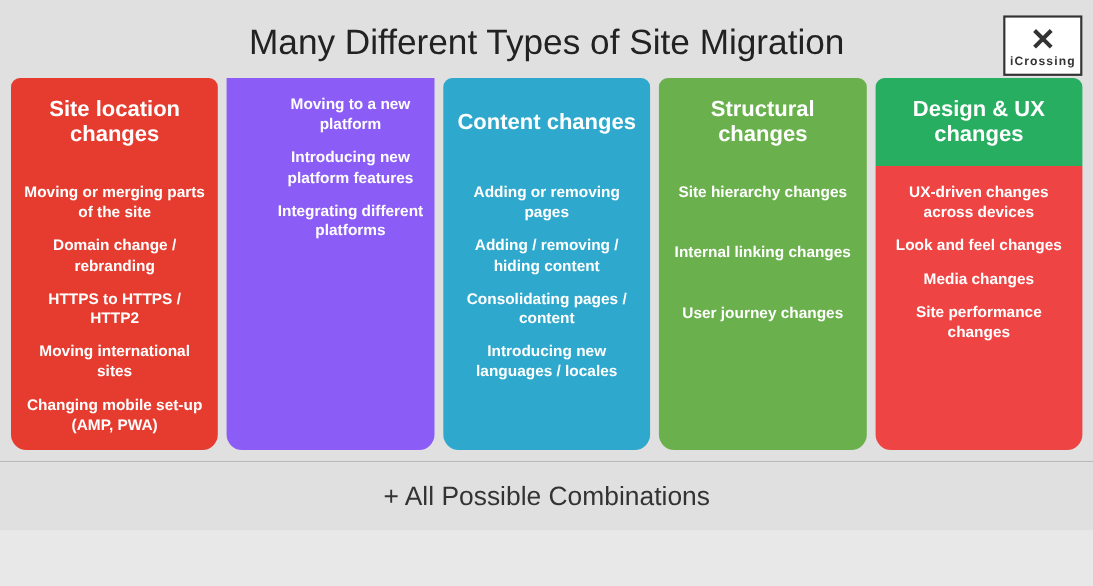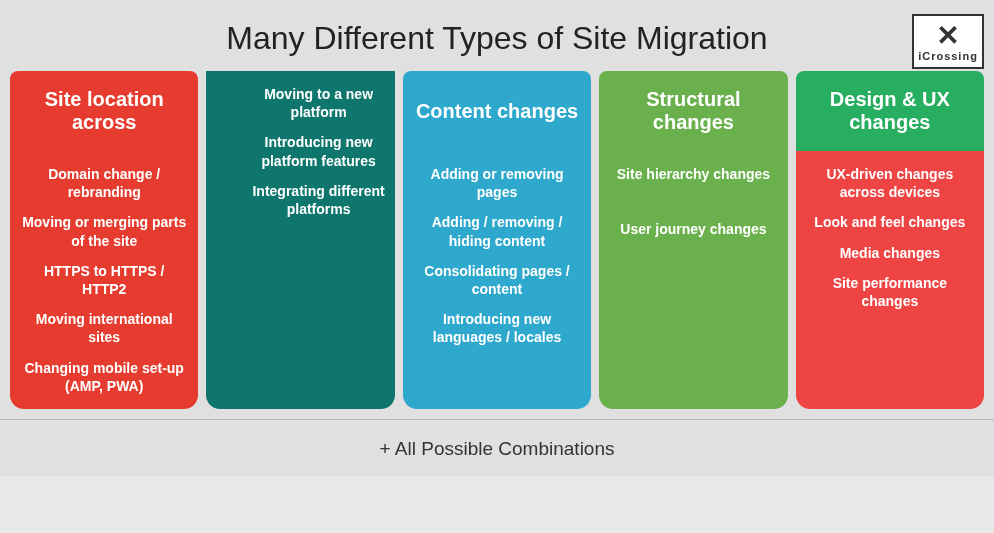--- a/index.html
+++ b/index.html
@@ -87,21 +87,21 @@
       gap: 12px;
     }
     .col-body-item {
       line-height: 1.3;
     }
 
     .footer-row {
       background: #e0e0e0;
       text-align: center;
       padding: 18px 0 16px 0;
-      font-size: 19px;
+      font-size: 24px;
       color: #333;
       font-weight: normal;
     }
     .divider {
       border: none;
       border-top: 1px solid #bbb;
       margin: 0 0 0 0;
     }
   </style>
 </head>
@@ -111,49 +111,50 @@
   <div class="header-row">
     <h1 class="main-title">Many Different Types of Site Migration</h1>
     <div class="logo-box">
       <span class="logo-x">✕</span>
       <span class="logo-text">iCrossing</span>
     </div>
   </div>
 
   <div class="columns-row">
   <div class="col">
-        <div class="col-header" style="background: rgb(230, 60, 47);">Site location across</div>
+        <div class="col-header" style="background: rgb(230, 60, 47);">Site location changes</div>
         <div class="col-body" style="background: rgb(230, 60, 47);">
+          <div class="col-body-item">Moving or merging parts of the site</div>
           <div class="col-body-item">Domain change / rebranding</div>
-          <div class="col-body-item">Moving or merging parts of the site</div>
           <div class="col-body-item">HTTPS to HTTPS / HTTP2</div>
           <div class="col-body-item">Moving international sites</div>
           <div class="col-body-item">Changing mobile set-up (AMP, PWA)</div>
         </div>
       </div>
       <div class="col">
-        <div class="col-body" style="background: #0f766e; padding-left: 46px;">
+        <div class="col-body" style="background: #8b5cf6; padding-left: 46px;">
           <div class="col-body-item">Moving to a new platform</div>
           <div class="col-body-item">Introducing new platform features</div>
           <div class="col-body-item">Integrating different platforms</div>
         </div>
       </div>
       <div class="col">
         <div class="col-header" style="background: rgb(46, 168, 204);">Content changes</div>
         <div class="col-body" style="background: rgb(46, 168, 204);">
           <div class="col-body-item">Adding or removing pages</div>
           <div class="col-body-item">Adding  / removing / hiding content</div>
           <div class="col-body-item">Consolidating pages / content</div>
           <div class="col-body-item">Introducing new languages / locales</div>
         </div>
       </div>
       <div class="col">
         <div class="col-header" style="background: rgb(106, 176, 76);">Structural changes</div>
         <div class="col-body" style="background: rgb(106, 176, 76); gap: 37px;">
           <div class="col-body-item">Site hierarchy changes</div>
+          <div class="col-body-item">Internal linking changes</div>
           <div class="col-body-item">User journey changes</div>
         </div>
       </div>
       <div class="col">
         <div class="col-header" style="background: rgb(39, 174, 96);">Design &amp; UX changes</div>
         <div class="col-body" style="background: #ef4444;">
           <div class="col-body-item">UX-driven changes across devices</div>
           <div class="col-body-item">Look and feel changes</div>
           <div class="col-body-item">Media changes</div>
           <div class="col-body-item">Site performance changes</div>

